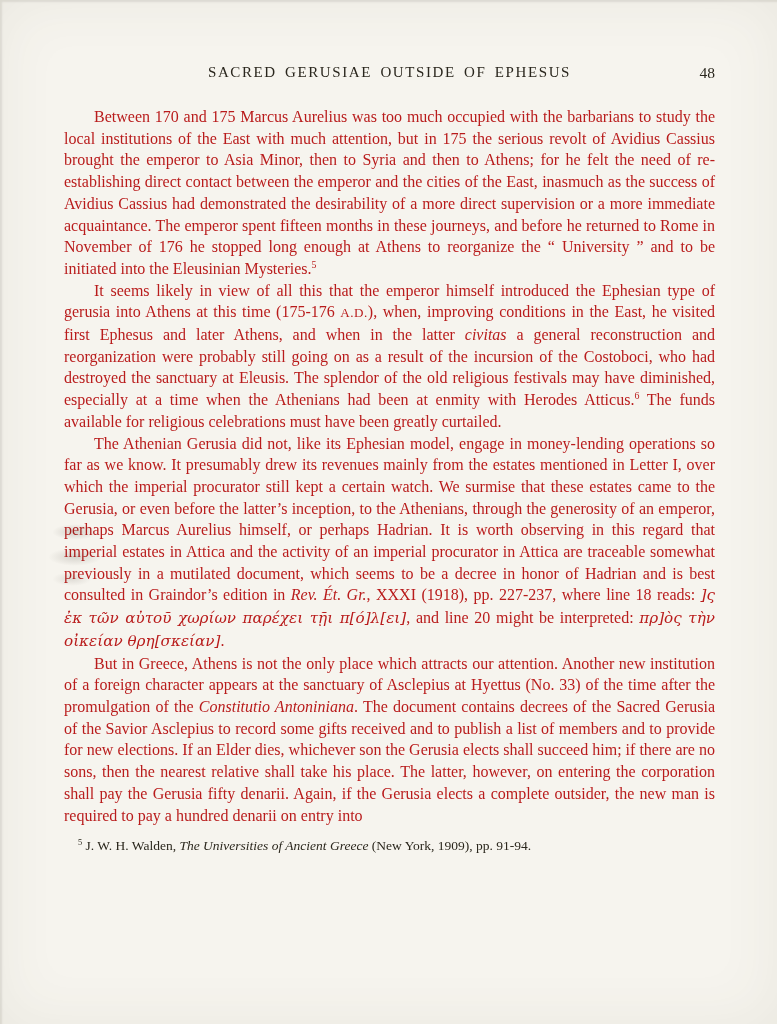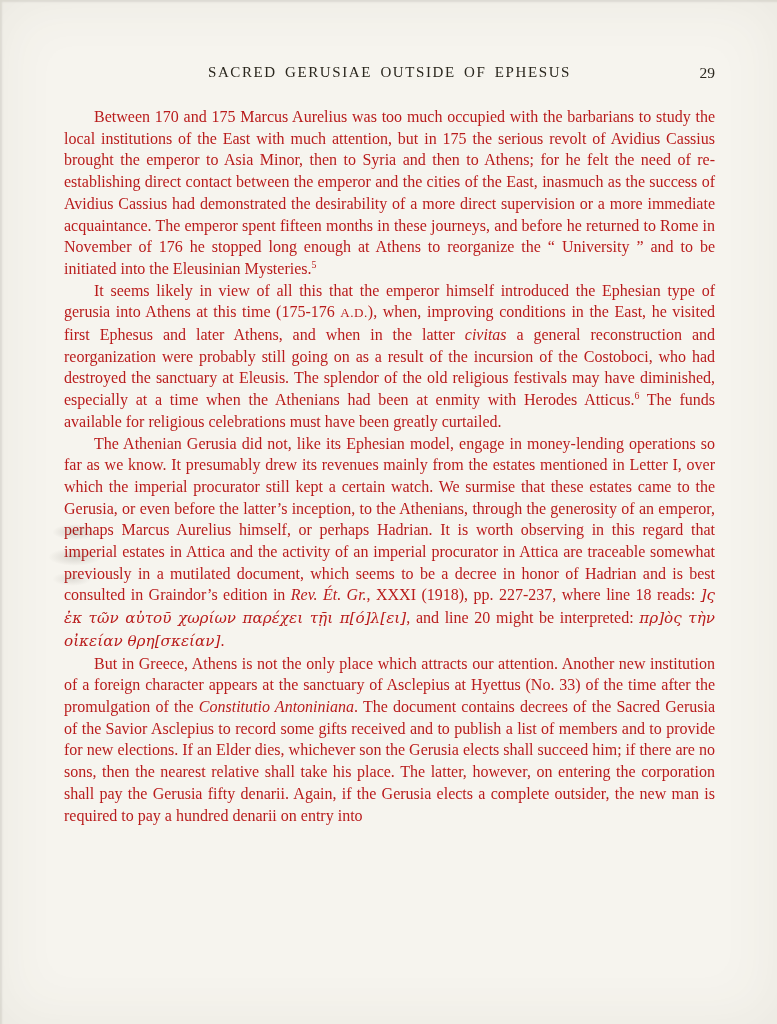--- a/index.html
+++ b/index.html
@@ -84,30 +84,31 @@
     background: radial-gradient(ellipse at center, rgba(50,42,30,0.12), rgba(50,42,30,0) 70%);
   }
 </style>
 </head>
 <body>
 
 <div class="page">
 
   <div class="running-head">
     <span class="running-title">SACRED GERUSIAE OUTSIDE OF EPHESUS</span>
-    <span class="page-number">29</span>
+    <span class="page-number">48</span>
   </div>
 
   <div class="body-text">
     <p><span>Between 170 and 175 Marcus Aurelius was too much occupied with the barbarians to study the local institutions of the East with much attention, but in 175 the serious revolt of Avidius Cassius brought the emperor to Asia Minor, then to Syria and then to Athens; for he felt the need of re-establishing direct contact between the emperor and the cities of the East, inasmuch as the success of Avidius Cassius had demonstrated the desirability of a more direct supervision or a more immediate acquaintance.  The emperor spent fifteen months in these journeys, and before he returned to Rome in November of 176 he stopped long enough at Athens to reorganize the “ University ” and to be initiated into the Eleusinian Mysteries.</span><span class="seg-sup">5</span></p>
     <p><span>It seems likely in view of all this that the emperor himself introduced the Ephesian type of gerusia into Athens at this time (175-176 </span><span class="seg-smallcaps">A.D.</span><span>), when, improving conditions in the East, he visited first Ephesus and later Athens, and when in the latter </span><span class="seg-italic">civitas</span><span> a general reconstruction and reorganization were probably still going on as a result of the incursion of the Costoboci, who had destroyed the sanctuary at Eleusis.  The splendor of the old religious festivals may have diminished, especially at a time when the Athenians had been at enmity with Herodes Atticus.</span><span class="seg-sup">6</span><span>  The funds available for religious celebrations must have been greatly curtailed.</span></p>
     <p><span>The Athenian Gerusia did not, like its Ephesian model, engage in money-lending operations so far as we know.  It presumably drew its revenues mainly from the estates mentioned in Letter I, over which the imperial procurator still kept a certain watch. We surmise that these estates came to the Gerusia, or even before the latter’s inception, to the Athenians, through the generosity of an emperor, perhaps Marcus Aurelius himself, or perhaps Hadrian.  It is worth observing in this regard that imperial estates in Attica and the activity of an imperial procurator in Attica are traceable somewhat previously in a mutilated document, which seems to be a decree in honor of Hadrian and is best consulted in Graindor’s edition in </span><span class="seg-italic">Rev. Ét. Gr.</span><span>, XXXI (1918), pp. 227-237, where line 18 reads: </span><span class="seg-greek">]ς ἐκ τῶν αὐτοῦ χωρίων παρέχει τῇι π[ό]λ[ει]</span><span>, and line 20 might be interpreted: </span><span class="seg-greek">πρ]ὸς τὴν οἰκείαν θρη[σκείαν]</span><span>.</span></p>
     <p><span>But in Greece, Athens is not the only place which attracts our attention.  Another new institution of a foreign character appears at the sanctuary of Asclepius at Hyettus (No. 33) of the time after the promulgation of the </span><span class="seg-italic">Constitutio Antoniniana</span><span>.  The document contains decrees of the Sacred Gerusia of the Savior Asclepius to record some gifts received and to publish a list of members and to provide for new elections. If an Elder dies, whichever son the Gerusia elects shall succeed him; if there are no sons, then the nearest relative shall take his place.  The latter, however, on entering the corporation shall pay the Gerusia fifty denarii.  Again, if the Gerusia elects a complete outsider, the new man is required to pay a hundred denarii on entry into</span></p>
   </div>
 
   <div class="footnotes">
+    <p><span class="seg-sup">5</span><span> J. W. H. Walden, </span><span class="seg-italic">The Universities of Ancient Greece</span><span> (New York, 1909), pp. 91-94.</span></p>
   </div>
 
   <div class="smudge smudge-1"></div>
   <div class="smudge smudge-2"></div>
   <div class="smudge smudge-3"></div>
 
 </div>
 
 </body></html>

